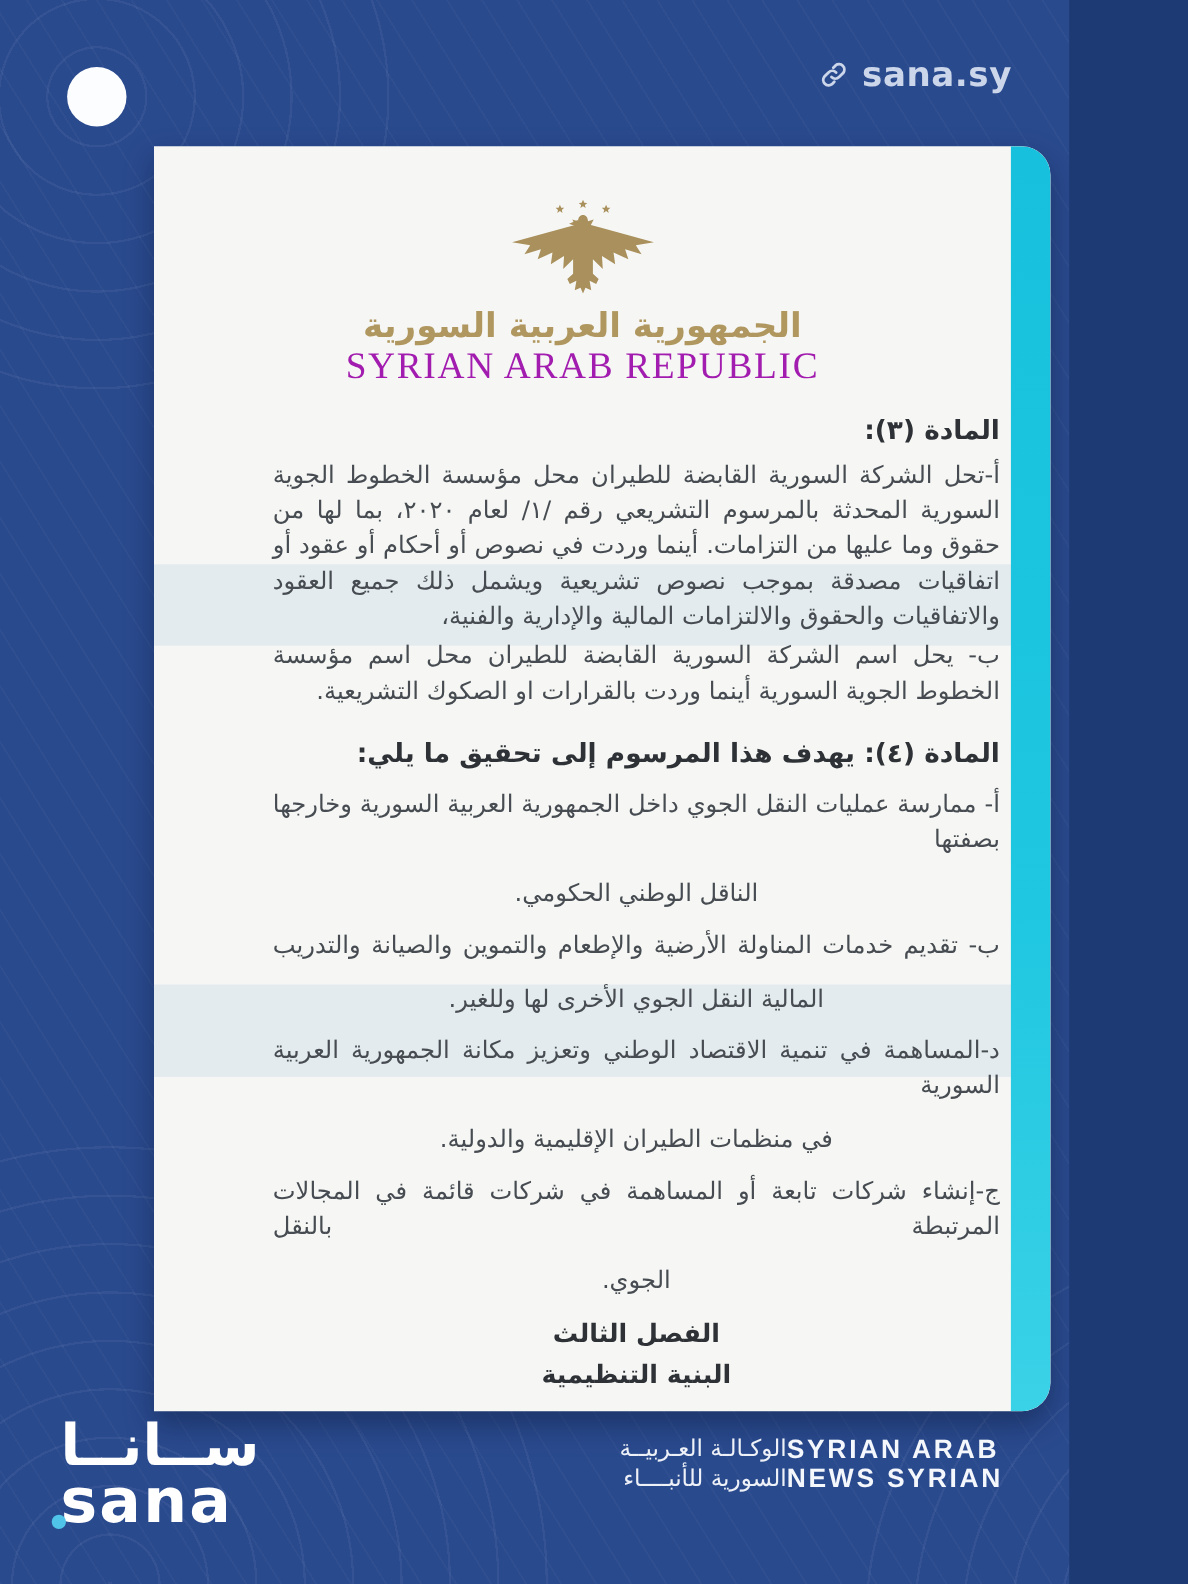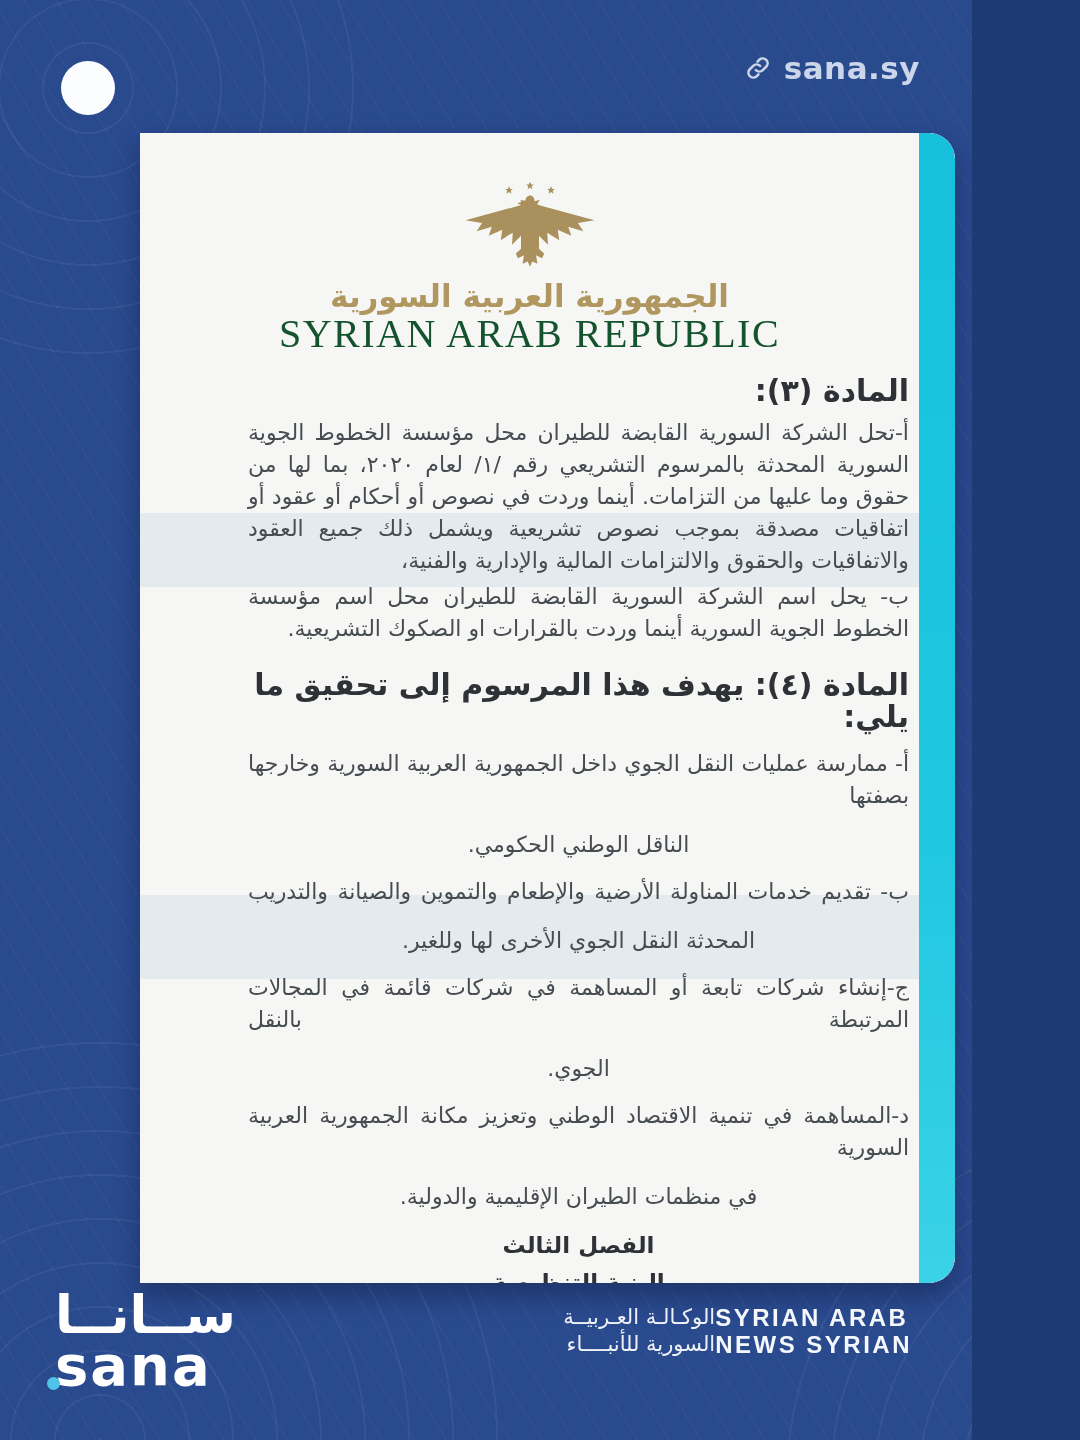--- a/index.html
+++ b/index.html
@@ -58,29 +58,29 @@
   .band-1 { top:380px; height:74px; }
   .band-2 { top:762px; height:84px; }
   .doc-content { position:relative; height:100%; margin-right:36px; z-index:1; }
   .doc-header { text-align:center; padding-top:46px; }
   .doc-header svg { display:block; margin:0 auto; }
   .title-ar {
     margin-top:2px; font-size:31px; font-weight:bold; color:#b0975f;
     direction:rtl; line-height:38px;
   }
   .title-en {
-    margin-top:2px; font-family:"Liberation Serif", serif; font-size:40px;
-    letter-spacing:1.5px; color:#14532d; line-height:34px;
+    margin-top:2px; font-family:"Liberation Serif", serif; font-size:34px;
+    letter-spacing:1.5px; color:#a21caf; line-height:34px;
   }
   .doc-text {
     direction:rtl; padding:0 10px 0 108px;
     color:#474c52; font-size:22px; line-height:32px;
   }
   .art-heading {
-    font-weight:bold; color:#2e3237; font-size:30px;
+    font-weight:bold; color:#2e3237; font-size:24px;
     margin:24px 0 10px; text-align:right;
   }
   .para { text-align:justify; margin:0 0 4px; }
   .item-l1 { text-align:justify; text-align-last:justify; margin-top:15px; }
   .item-l2 { text-align:center; margin-top:17px; }
   .chapter { text-align:center; font-weight:bold; color:#2e3237; font-size:23px; line-height:37px; margin-top:14px; }
   
   .sana-logo { position:absolute; left:55px; top:1288px; z-index:3; color:#ffffff; }
   .sana-logo .logo-ar {
     direction:rtl; font-size:52px; font-weight:900; line-height:54px; letter-spacing:1px;
@@ -157,29 +157,29 @@
         <p class="para">أ-تحل الشركة السورية القابضة للطيران محل مؤسسة الخطوط الجوية السورية المحدثة بالمرسوم التشريعي رقم /١/ لعام ٢٠٢٠، بما لها من حقوق وما عليها من التزامات. أينما وردت في نصوص أو أحكام أو عقود أو اتفاقيات مصدقة بموجب نصوص تشريعية ويشمل ذلك جميع العقود والاتفاقيات والحقوق والالتزامات المالية والإدارية والفنية،</p>
         <p class="para">ب- يحل اسم الشركة السورية القابضة للطيران محل اسم مؤسسة الخطوط الجوية السورية أينما وردت بالقرارات او الصكوك التشريعية.</p>
 
         <div class="art-heading">المادة (٤): يهدف هذا المرسوم إلى تحقيق ما يلي:</div>
         <div>
           <div class="item-l1">أ- ممارسة عمليات النقل الجوي داخل الجمهورية العربية السورية وخارجها بصفتها</div>
           <div class="item-l2">الناقل الوطني الحكومي.</div>
         </div>
         <div>
           <div class="item-l1">ب- تقديم خدمات المناولة الأرضية والإطعام والتموين والصيانة والتدريب</div>
-          <div class="item-l2">المحدثة النقل الجوي الأخرى لها وللغير.</div>
+          <div class="item-l2">المالية النقل الجوي الأخرى لها وللغير.</div>
+        </div>
+        <div>
+          <div class="item-l1">د-المساهمة في تنمية الاقتصاد الوطني وتعزيز مكانة الجمهورية العربية السورية</div>
+          <div class="item-l2">في منظمات الطيران الإقليمية والدولية.</div>
         </div>
         <div>
           <div class="item-l1">ج-إنشاء شركات تابعة أو المساهمة في شركات قائمة في المجالات المرتبطة بالنقل</div>
           <div class="item-l2">الجوي.</div>
-        </div>
-        <div>
-          <div class="item-l1">د-المساهمة في تنمية الاقتصاد الوطني وتعزيز مكانة الجمهورية العربية السورية</div>
-          <div class="item-l2">في منظمات الطيران الإقليمية والدولية.</div>
         </div>
 
         <div class="chapter">
           <div>الفصل الثالث</div>
           <div>البنية التنظيمية</div>
         </div>
 
       </div>
     </div>
   </div>

